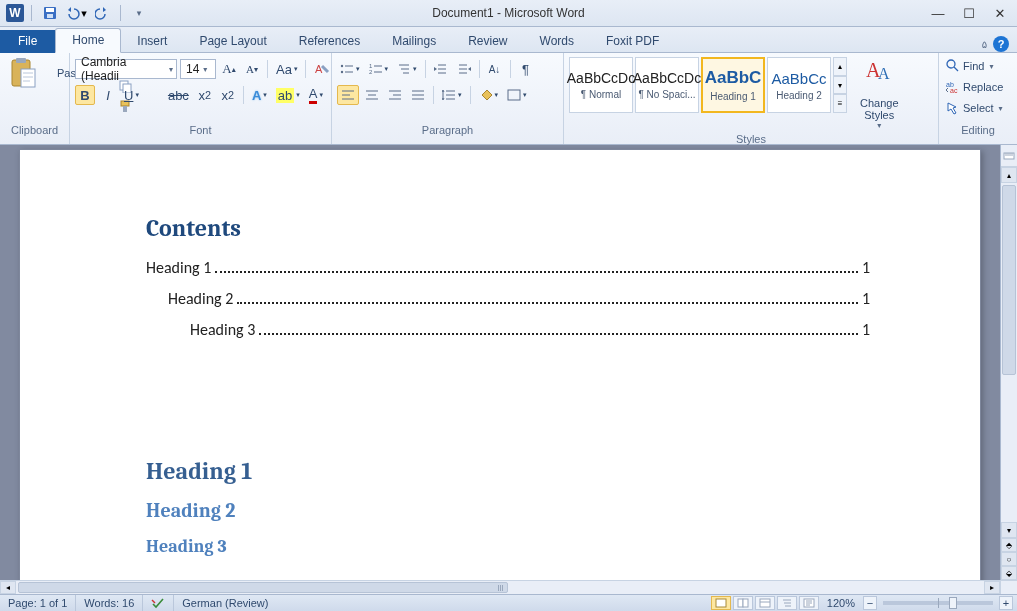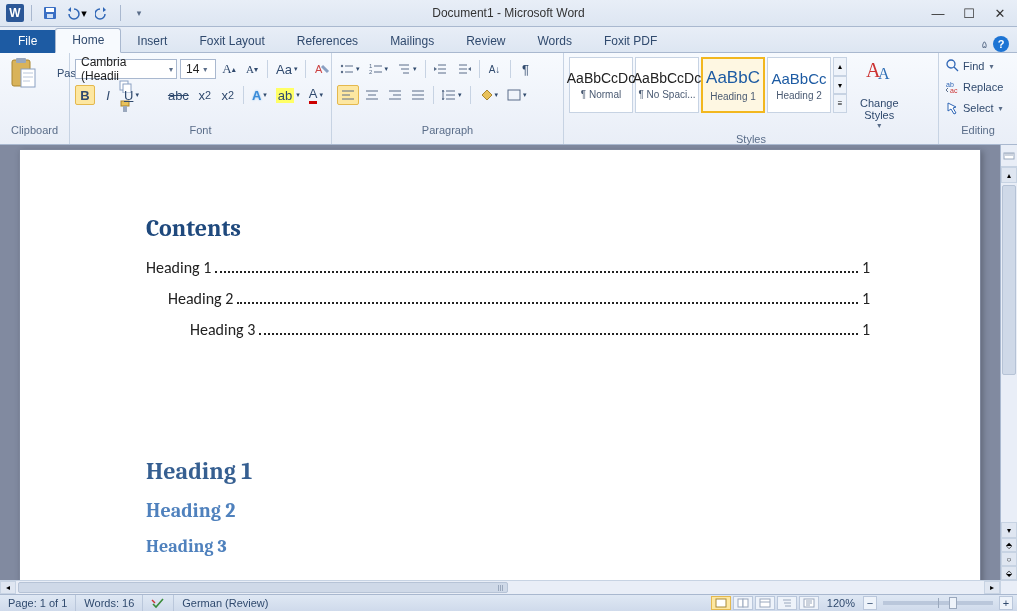--- a/index.html
+++ b/index.html
@@ -294,21 +294,21 @@
     <div class="win-btn">—</div>
     <div class="win-btn">☐</div>
     <div class="win-btn">✕</div>
   </div>
 </div>
 
 <div class="tabs-row">
   <div class="tab file">File</div>
   <div class="tab active">Home</div>
   <div class="tab">Insert</div>
-  <div class="tab">Foxit Layout</div>
+  <div class="tab">Page Layout</div>
   <div class="tab">References</div>
   <div class="tab">Mailings</div>
   <div class="tab">Review</div>
   <div class="tab">Words</div>
   <div class="tab">Foxit PDF</div>
   <div class="tabs-right">
     <span style="font-size:10px;color:#5a6d89;cursor:pointer;">۵</span>
     <div class="help-circle">?</div>
   </div>
 </div>
@@ -516,21 +516,21 @@
       <div class="style-gallery">
         <div class="style-item">
           <div class="style-prev">AaBbCcDc</div>
           <div class="style-name">¶ Normal</div>
         </div>
         <div class="style-item">
           <div class="style-prev">AaBbCcDc</div>
           <div class="style-name">¶ No Spaci...</div>
         </div>
         <div class="style-item sel">
-          <div class="style-prev blue" style="font-size:17px;">AaBbC</div>
+          <div class="style-prev blue" style="font-size:17px;font-weight:bold;">AaBbC</div>
           <div class="style-name">Heading 1</div>
         </div>
         <div class="style-item">
           <div class="style-prev blue" style="font-size:15px;">AaBbCc</div>
           <div class="style-name">Heading 2</div>
         </div>
         <div class="gallery-side">
           <div class="gal-btn">▴</div>
           <div class="gal-btn">▾</div>
           <div class="gal-btn">≡</div>

